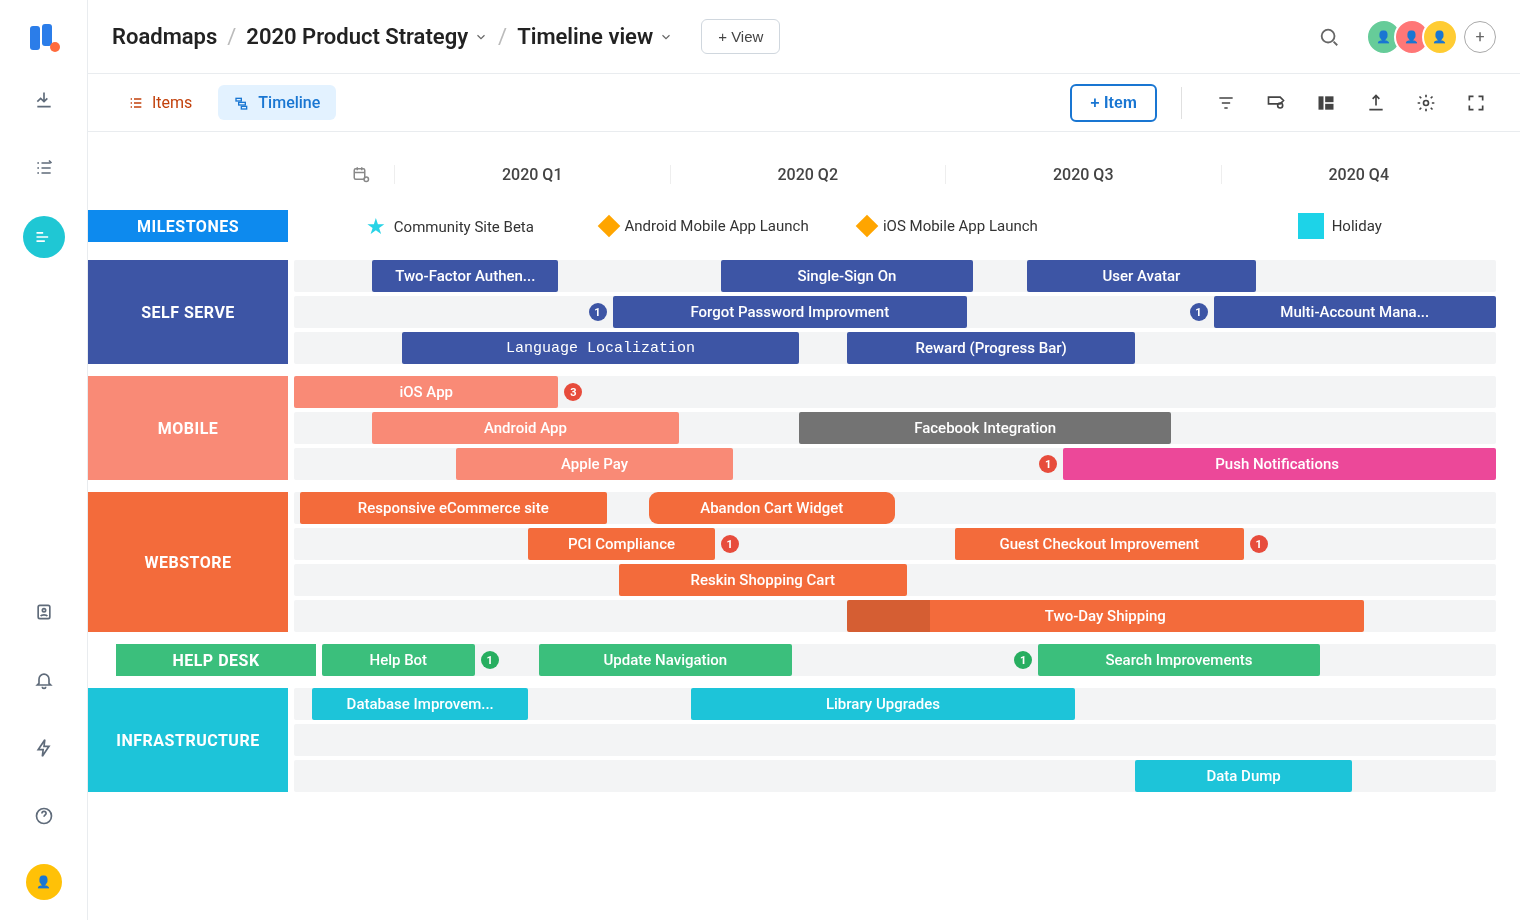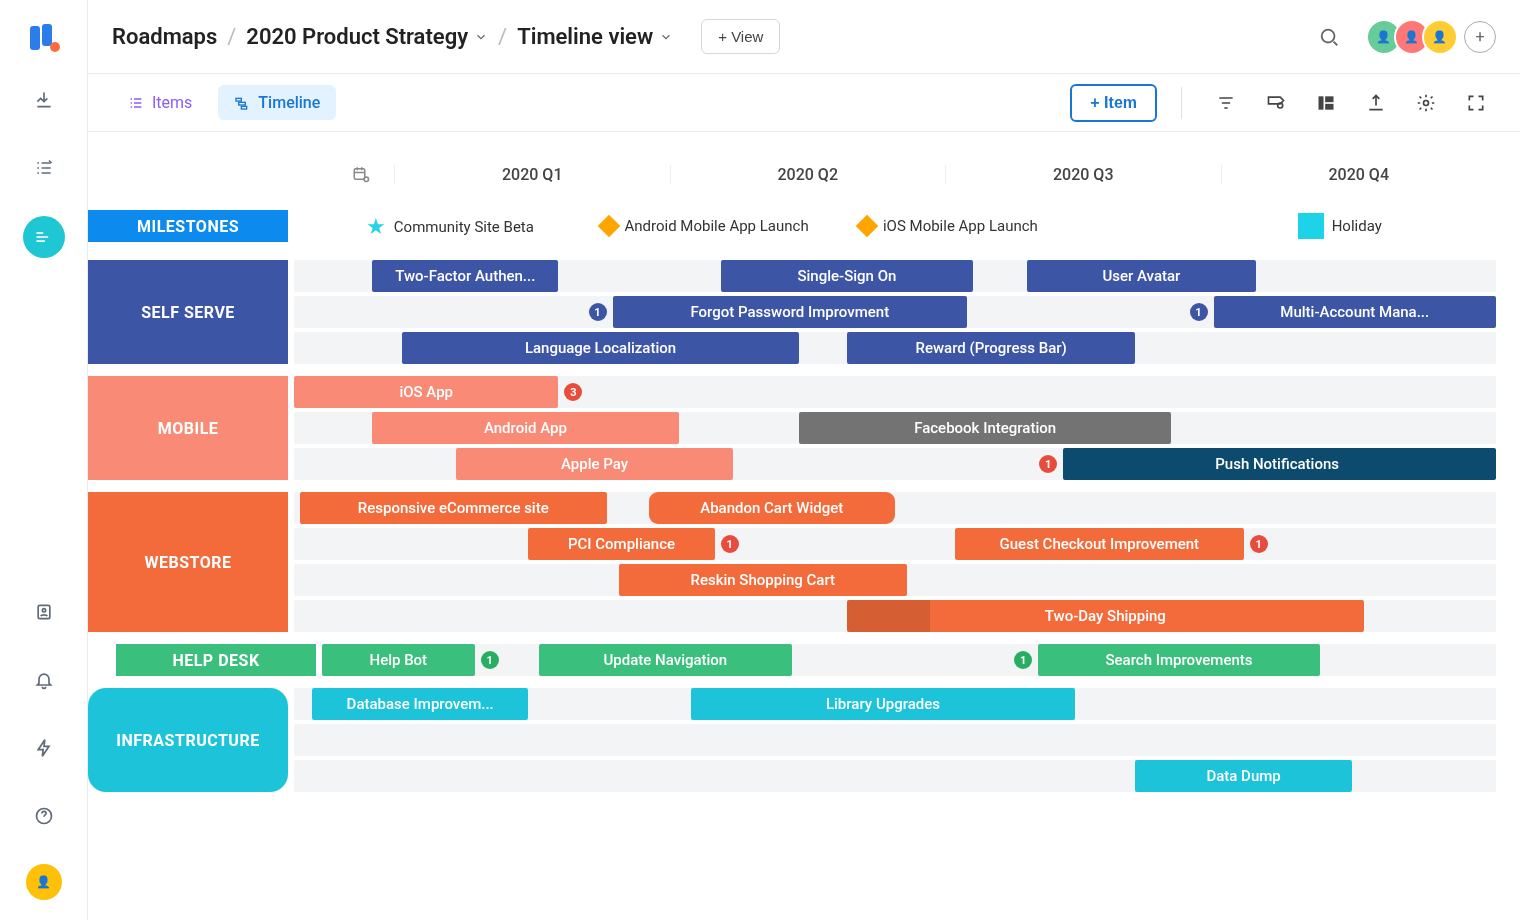--- a/index.html
+++ b/index.html
@@ -25,21 +25,21 @@
 .chev { width: 14px; height: 14px; }
 .chev path { stroke: #666; stroke-width: 2; fill: none; }
 .view-btn { margin-left: 12px; border: 1px solid #d0d7de; border-radius: 6px; padding: 8px 16px; font-size: 15px; color: #444; background: #fff; cursor: pointer; display: flex; align-items: center; gap: 6px; }
 .topbar .flex { flex: 1; }
 .search-ic { width: 22px; height: 22px; color: #666; cursor: pointer; }
 .avatars { display: flex; align-items: center; gap: -6px; margin-left: 18px; }
 .avatars .av { width: 36px; height: 36px; border-radius: 50%; border: 2px solid #fff; margin-left: -8px; display:flex;align-items:center;justify-content:center;color:#fff;font-weight:600;font-size:12px;}
 .av1{background:#6c9;} .av2{background:#f77;} .av3{background:#fc3;}
 .add-circle { width: 32px; height: 32px; border-radius: 50%; border: 1.5px solid #aaa; display: flex; align-items: center; justify-content: center; color: #666; margin-left: 6px; cursor: pointer; }
 .subbar { height: 58px; border-bottom: 1px solid #e9ecef; display: flex; align-items: center; padding: 0 24px; gap: 10px; }
-.tab { padding: 8px 16px; border-radius: 6px; display: flex; align-items: center; gap: 8px; font-size: 16px; color: #8b5cf6; cursor: pointer; }
+.tab { padding: 8px 16px; border-radius: 6px; display: flex; align-items: center; gap: 8px; font-size: 16px; color: #c2410c; cursor: pointer; }
 .tab svg{width:16px;height:16px;}
 .tab.active { background: #e3f2ff; color: #1976d2; font-weight: 500; }
 .subbar .flex { flex: 1; }
 .item-btn { border: 2px solid #1976d2; color: #1976d2; border-radius: 6px; padding: 8px 18px; font-size: 16px; font-weight: 600; background: #fff; cursor: pointer; display:flex;align-items:center;gap:6px;}
 .vsep { width: 1px; height: 32px; background: #e0e0e0; margin: 0 14px; }
 .tool-ic { width: 20px; height: 20px; color: #444; cursor: pointer; margin: 0 10px; }
 .timeline-wrap { flex: 1; overflow: auto; padding: 24px 24px 40px 0; }
 .grid { position: relative; margin-left: 0; }
 .header-row { display: flex; height: 36px; margin-bottom: 18px; align-items: center; }
 .header-row .label-cell { width: 306px; display:flex; justify-content:flex-end; padding-right:24px;}
@@ -250,21 +250,21 @@
                     <span style="position: relative;">Forgot Password Improvment</span>
                   </div>
                   <div class="badge" style="background: rgb(61, 85, 165); left: calc(26.5% - 24px);">1</div>
                   <div class="bar" style="background: rgb(61, 85, 165); left: 76.5%; width: 23.5%;">
                     <span style="position: relative;">Multi-Account Mana...</span>
                   </div>
                   <div class="badge" style="background: rgb(61, 85, 165); left: calc(76.5% - 24px);">1</div>
                 </div>
                 <div class="track">
                   <div class="bar" style="background: rgb(61, 85, 165); left: 9%; width: 33%;">
-                    <span style="position: relative;">Language Localization</span>
+                    <span style="position: relative; font-family: Liberation Mono, monospace;">Language Localization</span>
                   </div>
                   <div class="bar" style="background: rgb(61, 85, 165); left: 46%; width: 24%;">
                     <span style="position: relative;">Reward (Progress Bar)</span>
                   </div>
                 </div>
               </div>
             </div>
             <div class="swimlane">
               <div class="lane-label" style="background: rgb(249, 138, 118);">MOBILE</div>
               <div class="lane-body">
@@ -279,21 +279,21 @@
                     <span style="position: relative;">Android App</span>
                   </div>
                   <div class="bar" style="background: #737373; left: 42%; width: 31%;">
                     <span style="position: relative;">Facebook Integration</span>
                   </div>
                 </div>
                 <div class="track">
                   <div class="bar" style="background: rgb(249, 138, 118); left: 13.5%; width: 23%;">
                     <span style="position: relative;">Apple Pay</span>
                   </div>
-                  <div class="bar" style="background: #0c4a6e; left: 64%; width: 36%; padding-left: 7px;">
+                  <div class="bar" style="background: #ec4899; left: 64%; width: 36%; padding-left: 7px;">
                     <span style="position: relative;">Push Notifications</span>
                   </div>
                   <div class="badge" style="background: rgb(231, 76, 60); left: calc(64% - 24px);">1</div>
                 </div>
               </div>
             </div>
             <div class="swimlane">
               <div class="lane-label" style="background: rgb(243, 107, 59);">WEBSTORE</div>
               <div class="lane-body">
                 <div class="track">
@@ -339,21 +339,21 @@
                     <span style="position: relative;">Update Navigation</span>
                   </div>
                   <div class="bar" style="background: rgb(59, 191, 124); left: 61%; width: 24%;">
                     <span style="position: relative;">Search Improvements</span>
                   </div>
                   <div class="badge" style="background: rgb(39, 174, 96); left: calc(61% - 24px);">1</div>
                 </div>
               </div>
             </div>
             <div class="swimlane">
-              <div class="lane-label" style="background: rgb(29, 196, 217); border-radius: 18px;">INFRASTRUCTURE</div>
+              <div class="lane-label" style="background: rgb(29, 196, 217);">INFRASTRUCTURE</div>
               <div class="lane-body">
                 <div class="track">
                   <div class="bar" style="background: rgb(29, 196, 217); left: 1.5%; width: 18%;">
                     <span style="position: relative;">Database Improvem...</span>
                   </div>
                   <div class="bar" style="background: rgb(29, 196, 217); left: 33%; width: 32%;">
                     <span style="position: relative;">Library Upgrades</span>
                   </div>
                 </div>
                 <div class="track">

